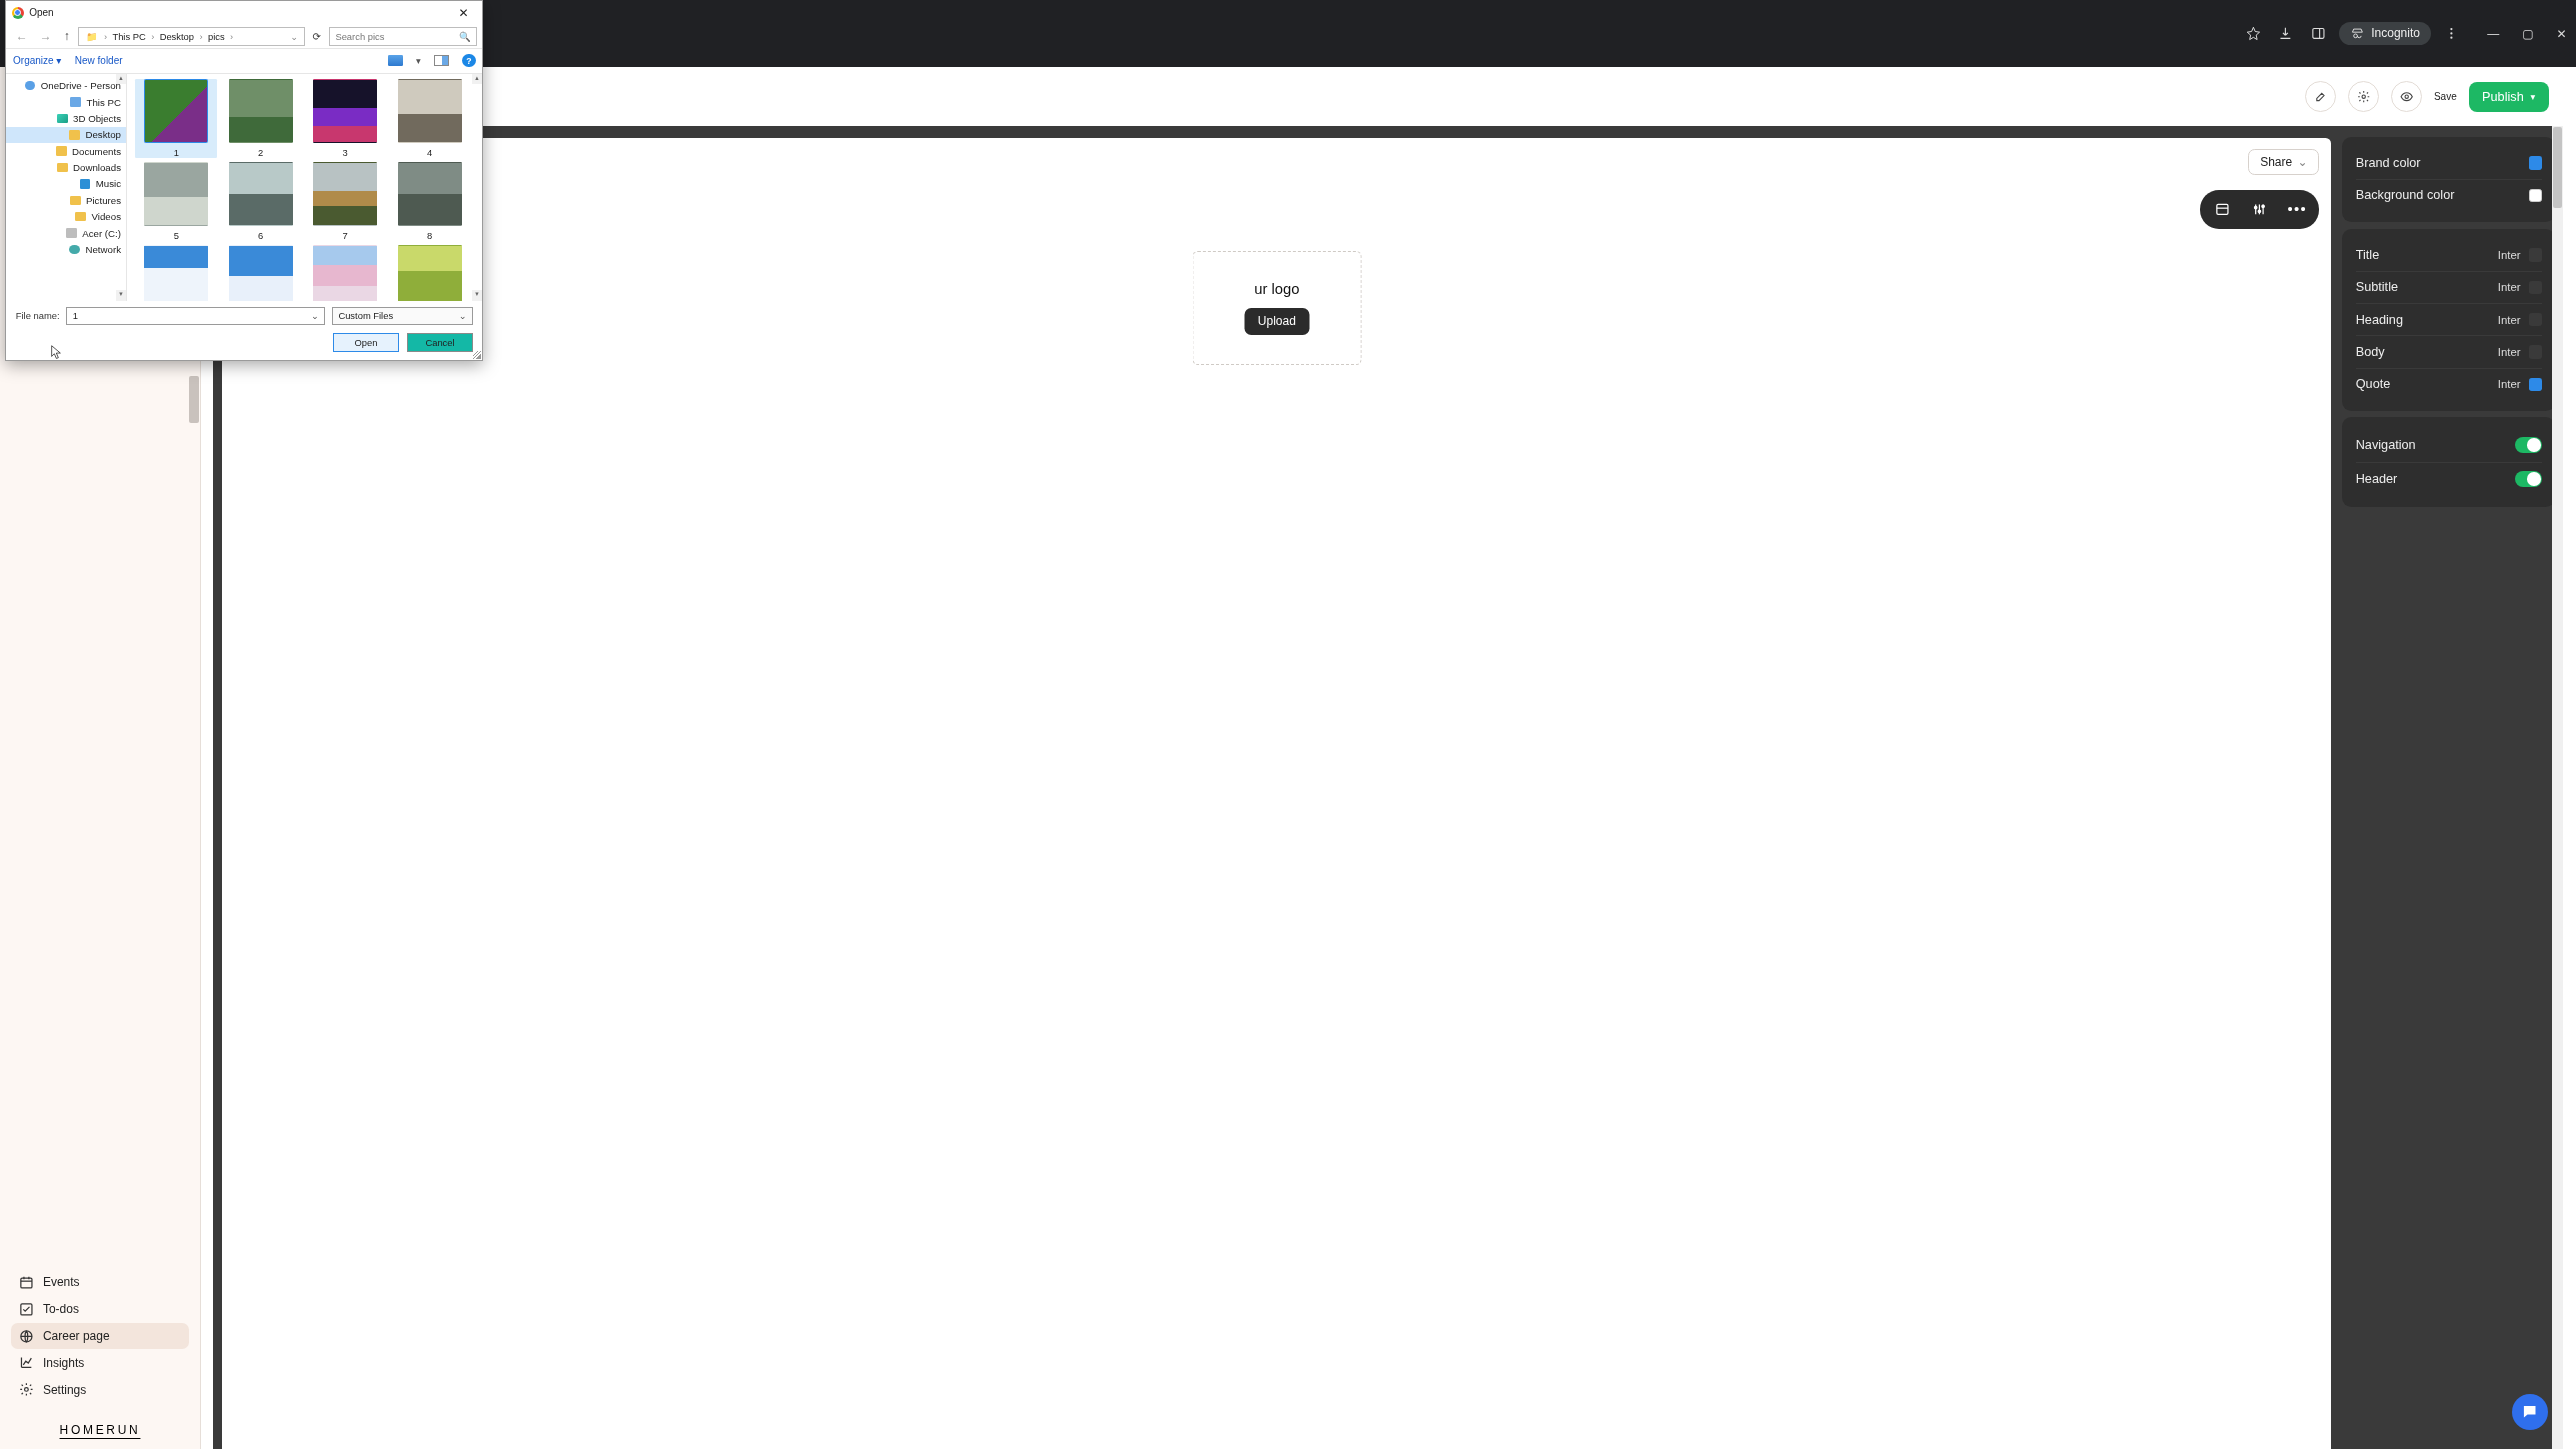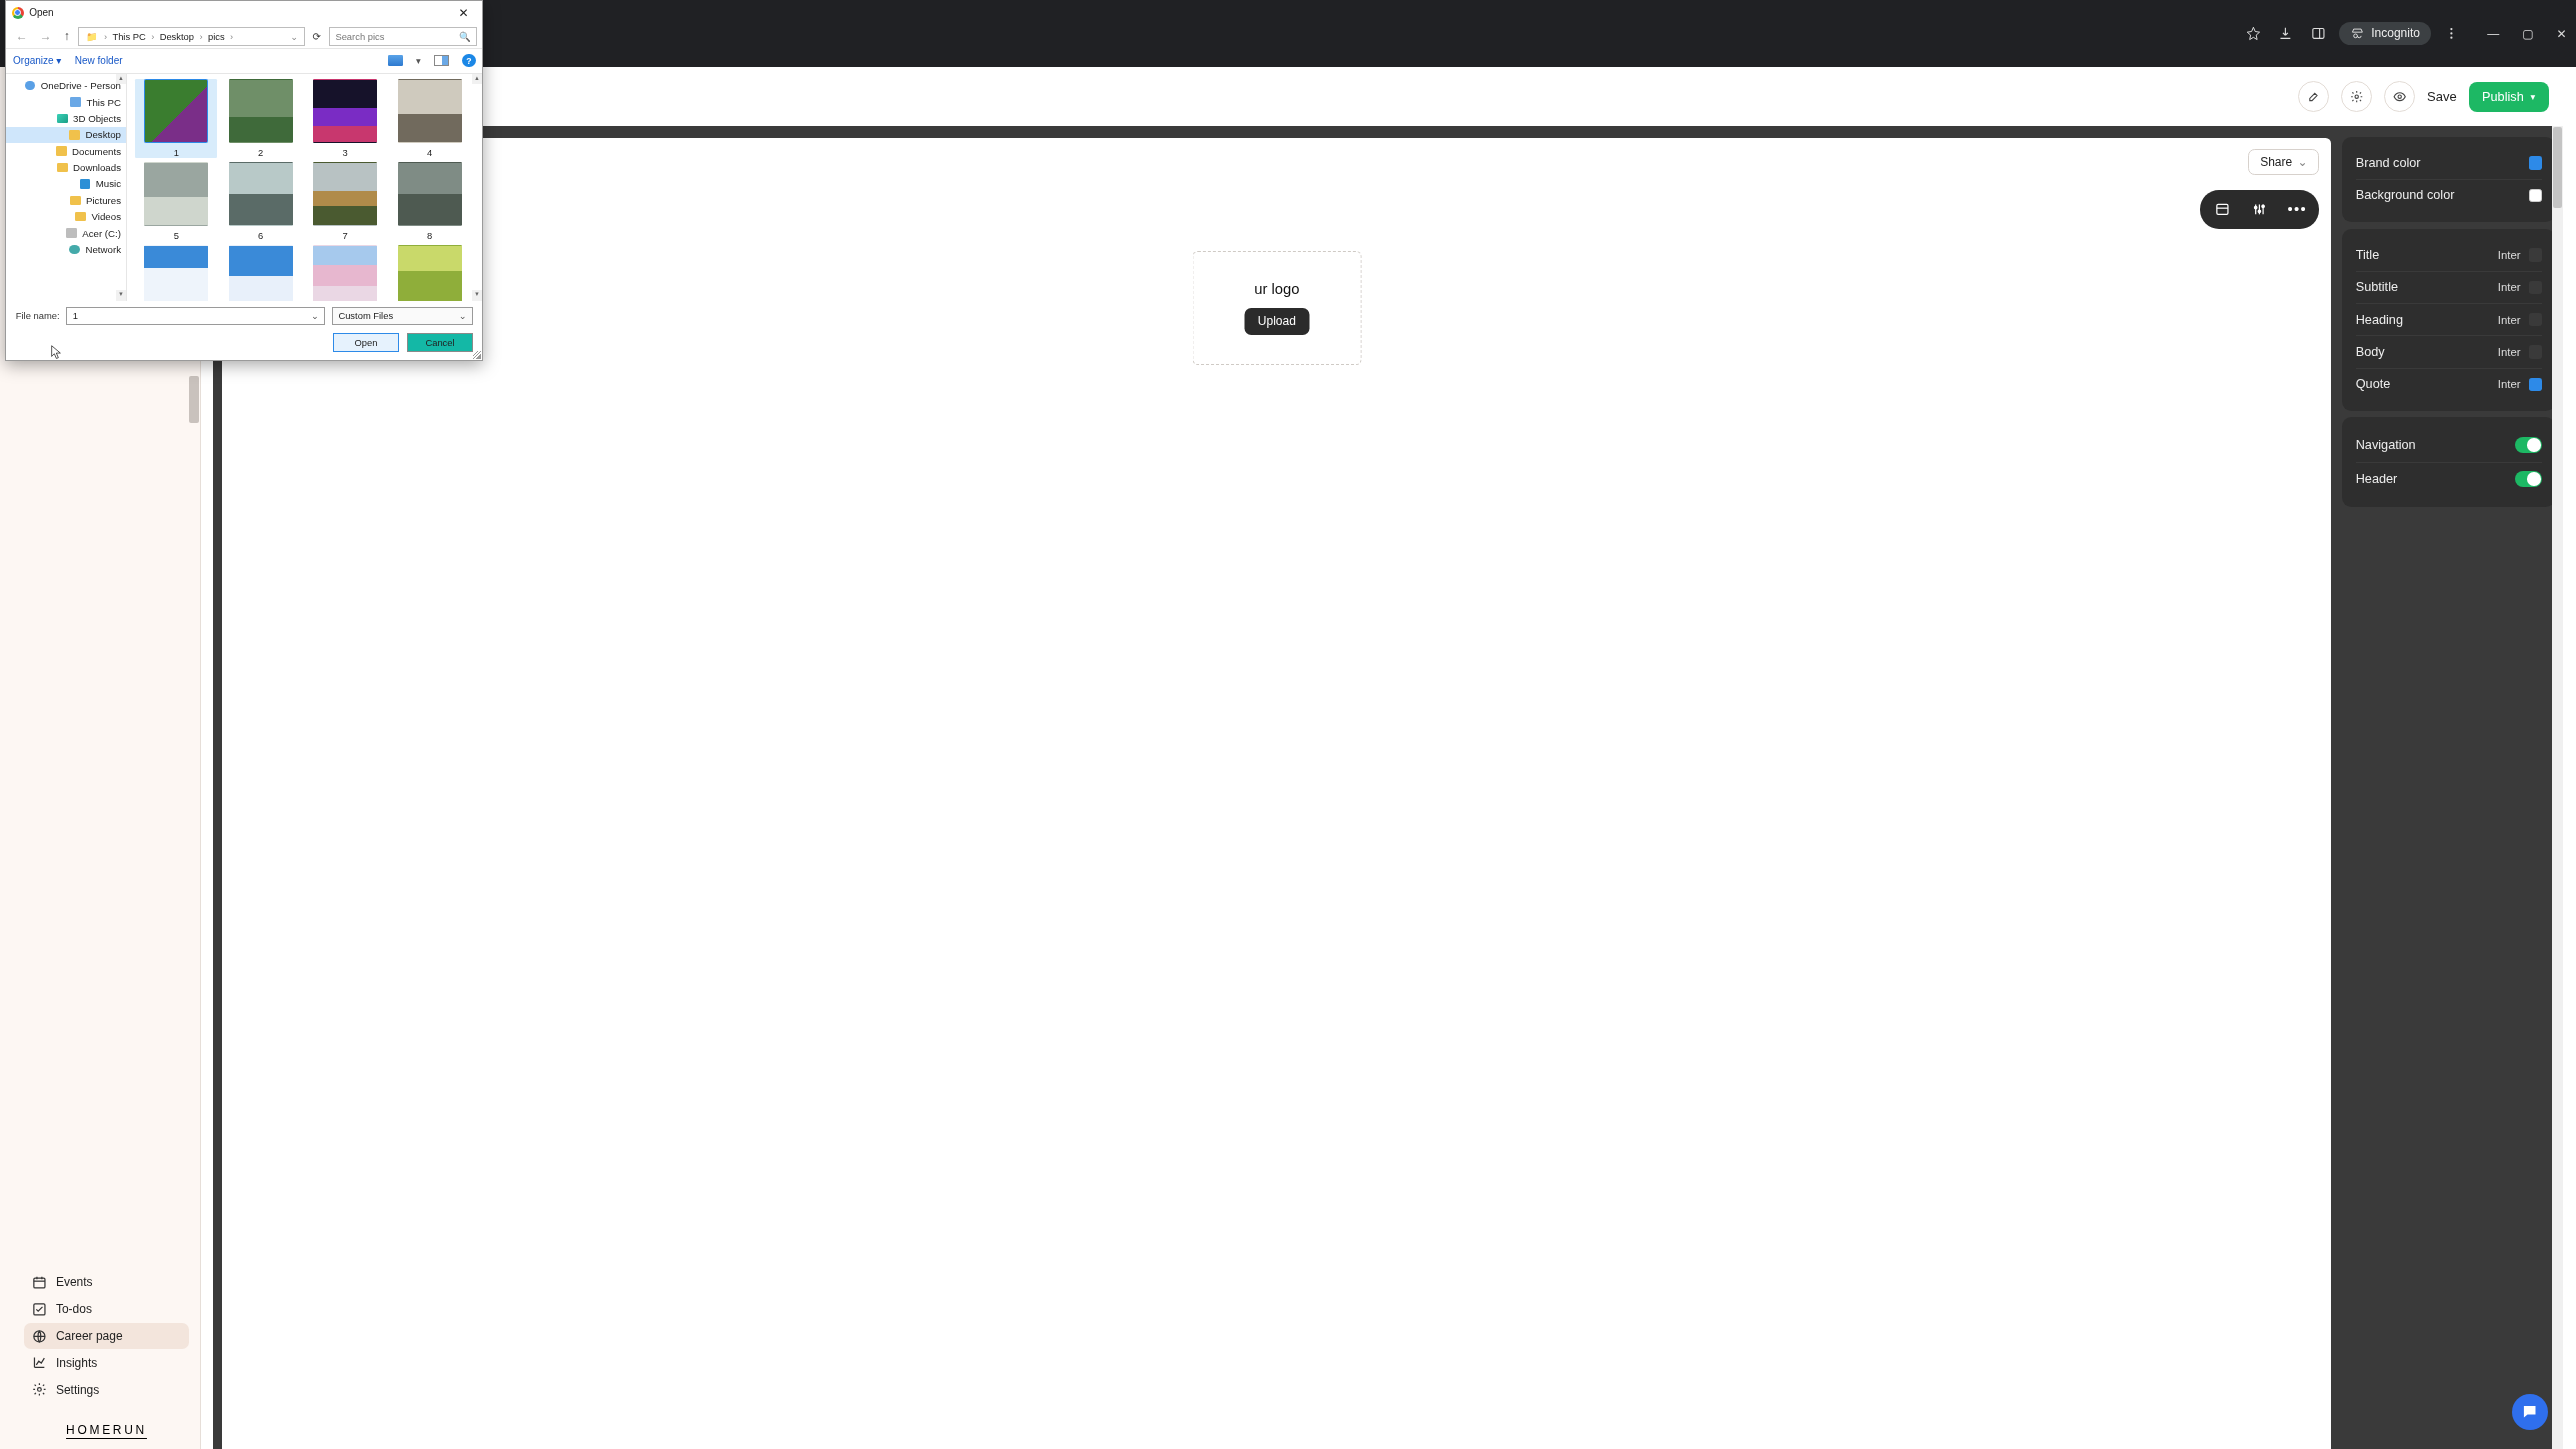--- a/index.html
+++ b/index.html
@@ -19,21 +19,21 @@
 
   
   .app-bg {
     position: absolute; top: 67px; left: 0; right: 0; bottom: 0; background: #fff;
   }
 
   
   .left-sidebar {
     position: absolute; left: 0; top: 0; width: 201px; bottom: 0;
     background: #fdf7f3; border-right: 0.7px solid #e6ded8;
-    display: flex; flex-direction: column; justify-content: flex-end; padding-left: 13px;
+    display: flex; flex-direction: column; justify-content: flex-end;
   }
   .left-sidebar .nav-list { padding: 5.4px 10.7px 0 10.7px; }
   .left-sidebar .nav-item {
     display: flex; align-items: center; gap: 9.4px; padding: 6px 8px;
     font-size: 12px; color: #222; border-radius: 6.7px; cursor: pointer;
   }
   .left-sidebar .nav-item.active { background: #f3e5dc; }
   .left-sidebar .nav-item svg { width: 14.8px; height: 14.8px; stroke: #333; fill: none; stroke-width: 2; }
   .left-sidebar .brand {
     margin: 20px auto 12px auto; font-size: 12px; letter-spacing: 2.7px; font-weight: 500;
@@ -62,21 +62,21 @@
     width: 31px; height: 28px; display: flex; align-items: center; justify-content: center;
     border-radius: 6.7px;
   }
   .device-toggle .btn.active { background: #eeeae7; }
   .device-toggle svg { width: 16px; height: 16px; stroke: #333; fill: none; stroke-width: 2; }
   .topbar .circ-btn {
     width: 31px; height: 31px; border-radius: 50%; border: 0.7px solid #e3dcd6;
     display: flex; align-items: center; justify-content: center; cursor: pointer;
   }
   .topbar .circ-btn svg { width: 13.4px; height: 13.4px; stroke: #444; fill: none; stroke-width: 2; }
-  .topbar .save { font-size: 13px; color: #222; cursor: pointer; }
+  .topbar .save { font-size: 10px; color: #222; cursor: pointer; }
   .topbar .publish {
     background: #1db864; color: #fff; font-size: 12.7px; font-weight: 500;
     border-radius: 8px; padding: 8px 13.4px; display: flex; align-items: center; gap: 6.7px; cursor: pointer;
   }
   .topbar .publish::after { content: "▾"; font-size: 9.4px; }
 
   
   .page {
     position: absolute; top: 12px; left: 9.4px; right: 232px; bottom: 0;
     background: #fff; border-radius: 5.4px 5.4px 0 0;

